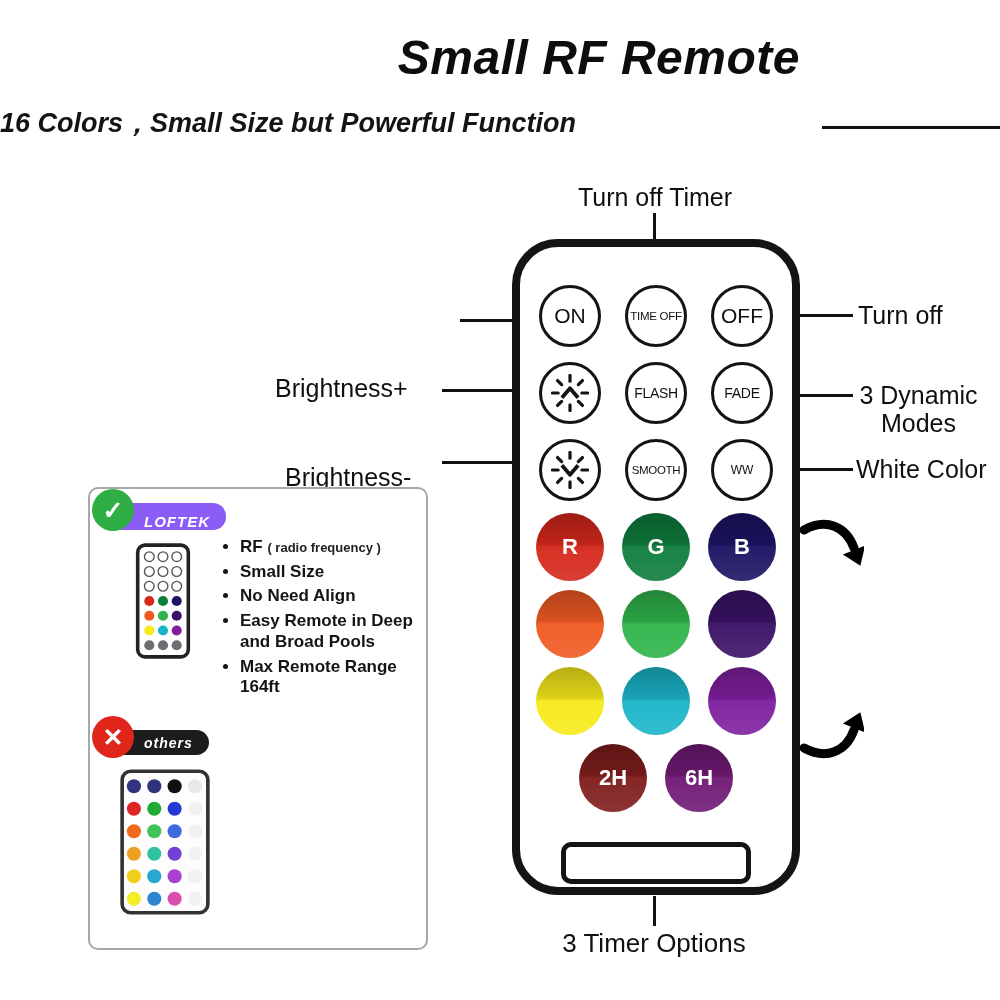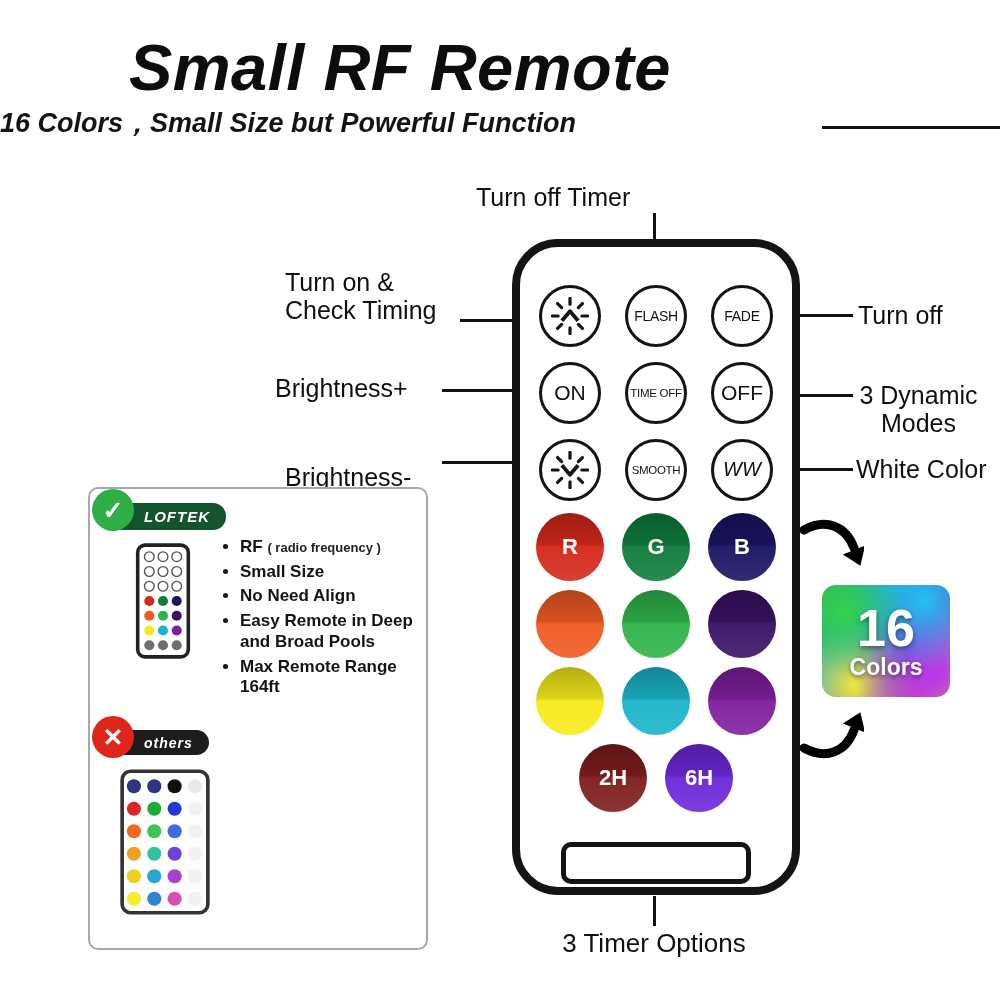--- a/index.html
+++ b/index.html
@@ -3,32 +3,32 @@
 <meta charset="utf-8">
 <style>
   html,body { margin:0; padding:0; background:#fff; }
   .page {
     position:relative; width:1000px; height:1000px; background:#fff;
     font-family:"Liberation Sans", sans-serif; color:#101010; overflow:hidden;
   }
 
   
   .title {
-    position:absolute; top:30px; left:0; width:800px; text-align:center;
-    font-size:65px; font-weight:800; font-style:italic; letter-spacing:0.5px; color:#0d0d0d;
+    position:absolute; top:30px; left:0; width:800px; text-align:right;
+    font-size:48px; font-weight:800; font-style:italic; letter-spacing:0.5px; color:#0d0d0d;
   }
   .subtitle {
     position:absolute; top:105px; left:0; width:996px; text-align:left;
     font-size:27px; font-weight:600; font-style:italic; color:#141414;
   }
   .subtitle-rule { position:absolute; top:126px; left:822px; width:178px; height:3px; background:#111; }
 
   
   .callout { position:absolute; font-size:25px; line-height:28px; color:#101010; }
-  .c-topt   { left:476px; top:183px; width:310px; }
+  .c-topt   { left:500px; top:183px; width:310px; text-align:center; }
   .c-on     { left:285px; top:268px; width:180px; }
   .c-bplus  { left:275px; top:374px; }
   .c-bminus { left:285px; top:446px;margin-top:17px; }
   .c-off    { left:858px; top:301px; }
   .c-dyn    { left:856px; top:381px; width:125px;text-align:center; }
   .c-white  { left:856px; top:455px; }
   .c-timer  { left:504px; top:929px; width:300px; text-align:center; font-size:26px; }
 
   .ln { position:absolute; background:#111; }
   .v { width:3px; } .h { height:3px; }
@@ -50,21 +50,21 @@
   .rrow { height:77px; width:100%; display:flex; align-items:center; justify-content:center; gap:24px; }
   .rrow.colors { gap:18px; }
   .wbtn {
     width:62px; height:62px; border-radius:50%; border:3px solid #141414; background:#fff;
     box-sizing:border-box; display:flex; align-items:center; justify-content:center;
     font-weight:500; color:#111; text-align:center;
   }
   .fs-lg span { font-size:21px; }
   .fs-md span { font-size:14px; letter-spacing:-0.3px; }
   .fs-sm span { font-size:11.5px; letter-spacing:-0.3px; }
-  .fs-ww span { font-size:20px;font-style:italic; }
+  .fs-ww span { font-size:12px; }
   .cbtn {
     width:68px; height:68px; border-radius:50%; position:relative;
     display:flex; align-items:center; justify-content:center;
     color:#fff; font-weight:600; font-size:22px;
   }
   .cbtn::after {
     content:""; position:absolute; inset:0; border-radius:50%;
     background:linear-gradient(180deg, rgba(0,0,0,0.26) 0%, rgba(0,0,0,0.10) 46%,
                rgba(255,255,255,0.04) 50%, rgba(255,255,255,0.10) 100%);
   }
@@ -102,21 +102,21 @@
     display:flex; align-items:center; justify-content:center;
     color:#fff; font-size:25px; font-weight:700; z-index:2;
   }
   .mark-good { left:2px; top:0px; background:#2fae46; }
   .mark-bad  { left:2px; top:227px; background:#e0251b; }
   .banner {
     position:absolute; height:27px; display:flex; align-items:center;
     color:#fff; font-style:italic; font-weight:700; letter-spacing:1px;
     border-radius:6px 13px 13px 6px; padding:0 16px 0 30px; z-index:1;
   }
-  .banner-good { left:24px; top:14px; background:#14532d; font-size:15px; }
+  .banner-good { left:24px; top:14px; background:#8b5cf6; font-size:15px;align-items:flex-end; }
   .banner-bad  { left:24px; top:241px; background:#1c1c1c; font-size:14px; height:25px; }
   .thumb { position:absolute; }
   .thumb1 { left:44px; top:54px; }
   .thumb2 { left:30px; top:280px; }
   .blist { position:absolute; left:132px; width:188px; margin:0; padding:0 0 0 18px; }
   .blist li { margin:4px 0 3px; font-size:17px; font-weight:700; line-height:1.22; }
   .good-list { top:44px; color:#141414; }
   .bad-list  { top:276px; color:#7c3128; }
   .blist .tail { font-weight:600; font-size:13px; }
   .good-list .tail { color:#222; }
@@ -125,38 +125,48 @@
 </head>
 <body>
 
 <div class="page">
 
   <div class="title">Small RF Remote</div>
   <div class="subtitle">16 Colors，Small Size but Powerful Function</div>
   <div class="subtitle-rule"></div>
 
   <div class="callout c-topt">Turn off Timer</div>
-  <div class="callout c-on">Turn on &amp; Check Timing</div>
   <div class="callout c-bplus">Brightness+</div>
   <div class="callout c-bminus">Brightness-</div>
   <div class="callout c-off">Turn off</div>
   <div class="callout c-dyn">3 Dynamic Modes</div>
   <div class="callout c-white">White Color</div>
   <div class="callout c-timer">3 Timer Options</div>
 
   <div class="ln v ln-topt"></div>
   <div class="ln h ln-on"></div>
   <div class="ln h ln-bplus"></div>
   <div class="ln h ln-bminus"></div>
   <div class="ln h ln-off"></div>
   <div class="ln h ln-dyn"></div>
   <div class="ln h ln-white"></div>
   <div class="ln v ln-timer"></div>
 
   <div class="remote">
+    <div class="rrow">
+      <div class="wbtn fs-lg">
+          <span>ON</span>
+        </div>
+      <div class="wbtn fs-sm">
+          <span>TIME OFF</span>
+        </div>
+      <div class="wbtn fs-lg">
+          <span>OFF</span>
+        </div>
+    </div>
     <div class="rrow">
       <div class="wbtn">
         <svg width="38" height="38" viewBox="0 0 40 40">
           <g stroke="#141414" stroke-width="3.4" stroke-linecap="round">
             <line x1="32.5" y1="20" x2="38.5" y2="20"></line>
               <line x1="28.8" y1="28.8" x2="33.1" y2="33.1"></line>
             <line x1="20" y1="32.5" x2="20" y2="38.5"></line>
               <line x1="11.2" y1="28.8" x2="6.9" y2="33.1"></line>
             <line x1="7.5" y1="20" x2="1.5" y2="20"></line>
               <line x1="11.2" y1="11.2" x2="6.9" y2="6.9"></line>
@@ -167,31 +177,20 @@
         </svg>
       </div>
       <div class="wbtn fs-md">
           <span>FLASH</span>
         </div>
       <div class="wbtn fs-md">
           <span>FADE</span>
         </div>
     </div>
     <div class="rrow">
-      <div class="wbtn fs-lg">
-          <span>ON</span>
-        </div>
-      <div class="wbtn fs-sm">
-          <span>TIME OFF</span>
-        </div>
-      <div class="wbtn fs-lg">
-          <span>OFF</span>
-        </div>
-    </div>
-    <div class="rrow">
       <div class="wbtn">
         <svg width="38" height="38" viewBox="0 0 40 40">
           <g stroke="#141414" stroke-width="3.4" stroke-linecap="round">
             <line x1="32.5" y1="20" x2="38.5" y2="20"></line>
               <line x1="28.8" y1="28.8" x2="33.1" y2="33.1"></line>
             <line x1="20" y1="32.5" x2="20" y2="38.5"></line>
               <line x1="11.2" y1="28.8" x2="6.9" y2="33.1"></line>
             <line x1="7.5" y1="20" x2="1.5" y2="20"></line>
               <line x1="11.2" y1="11.2" x2="6.9" y2="6.9"></line>
             <line x1="20" y1="7.5" x2="20" y2="1.5"></line>
@@ -225,43 +224,39 @@
     </div>
     <div class="rrow colors">
       <div class="cbtn" style="background: rgb(246, 234, 26);"></div>
       <div class="cbtn" style="background: rgb(26, 181, 201);"></div>
       <div class="cbtn" style="background: rgb(127, 31, 158);"></div>
     </div>
     <div class="rrow colors">
       <div class="cbtn timer" style="background: #7f1d1d;">
           <span>2H</span>
         </div>
-      <div class="cbtn timer" style="background: #6d28d9; align-items: center;">
+      <div class="cbtn timer" style="background: #701a75; align-items: center;">
           <span>6H</span>
         </div>
     </div>
     <div class="battery"></div>
   </div>
 
   <svg class="arrow arrow-top" viewBox="0 0 64 56">
     <path d="M4 12 C 26 0, 46 8, 54 30" fill="none" stroke="#000" stroke-width="9" stroke-linecap="round"></path>
     <g transform="translate(54,32) rotate(68)">
         <polygon points="0,-12 17,0 0,12" fill="#000"></polygon>
       </g>
   </svg>
   <svg class="arrow arrow-bottom" viewBox="0 0 64 56">
     <path d="M4 44 C 26 56, 46 48, 54 26" fill="none" stroke="#000" stroke-width="9" stroke-linecap="round"></path>
     <g transform="translate(54,24) rotate(-68)">
         <polygon points="0,-12 17,0 0,12" fill="#000"></polygon>
       </g>
   </svg>
-  <div class="badge">
-    <div class="num">16</div>
-    <div class="lbl">Colors</div>
-  </div>
 
   <div class="cmpbox">
     <div class="mark mark-good">
         <span>✓</span>
       </div>
     <div class="banner banner-good">
         <span>LOFTEK</span>
       </div>
     <svg class="thumb thumb1" width="58" height="116" viewBox="0 0 52 110">
       <rect x="2" y="2" width="48" height="106" rx="7" fill="#fff" stroke="#222" stroke-width="3.4"></rect>

